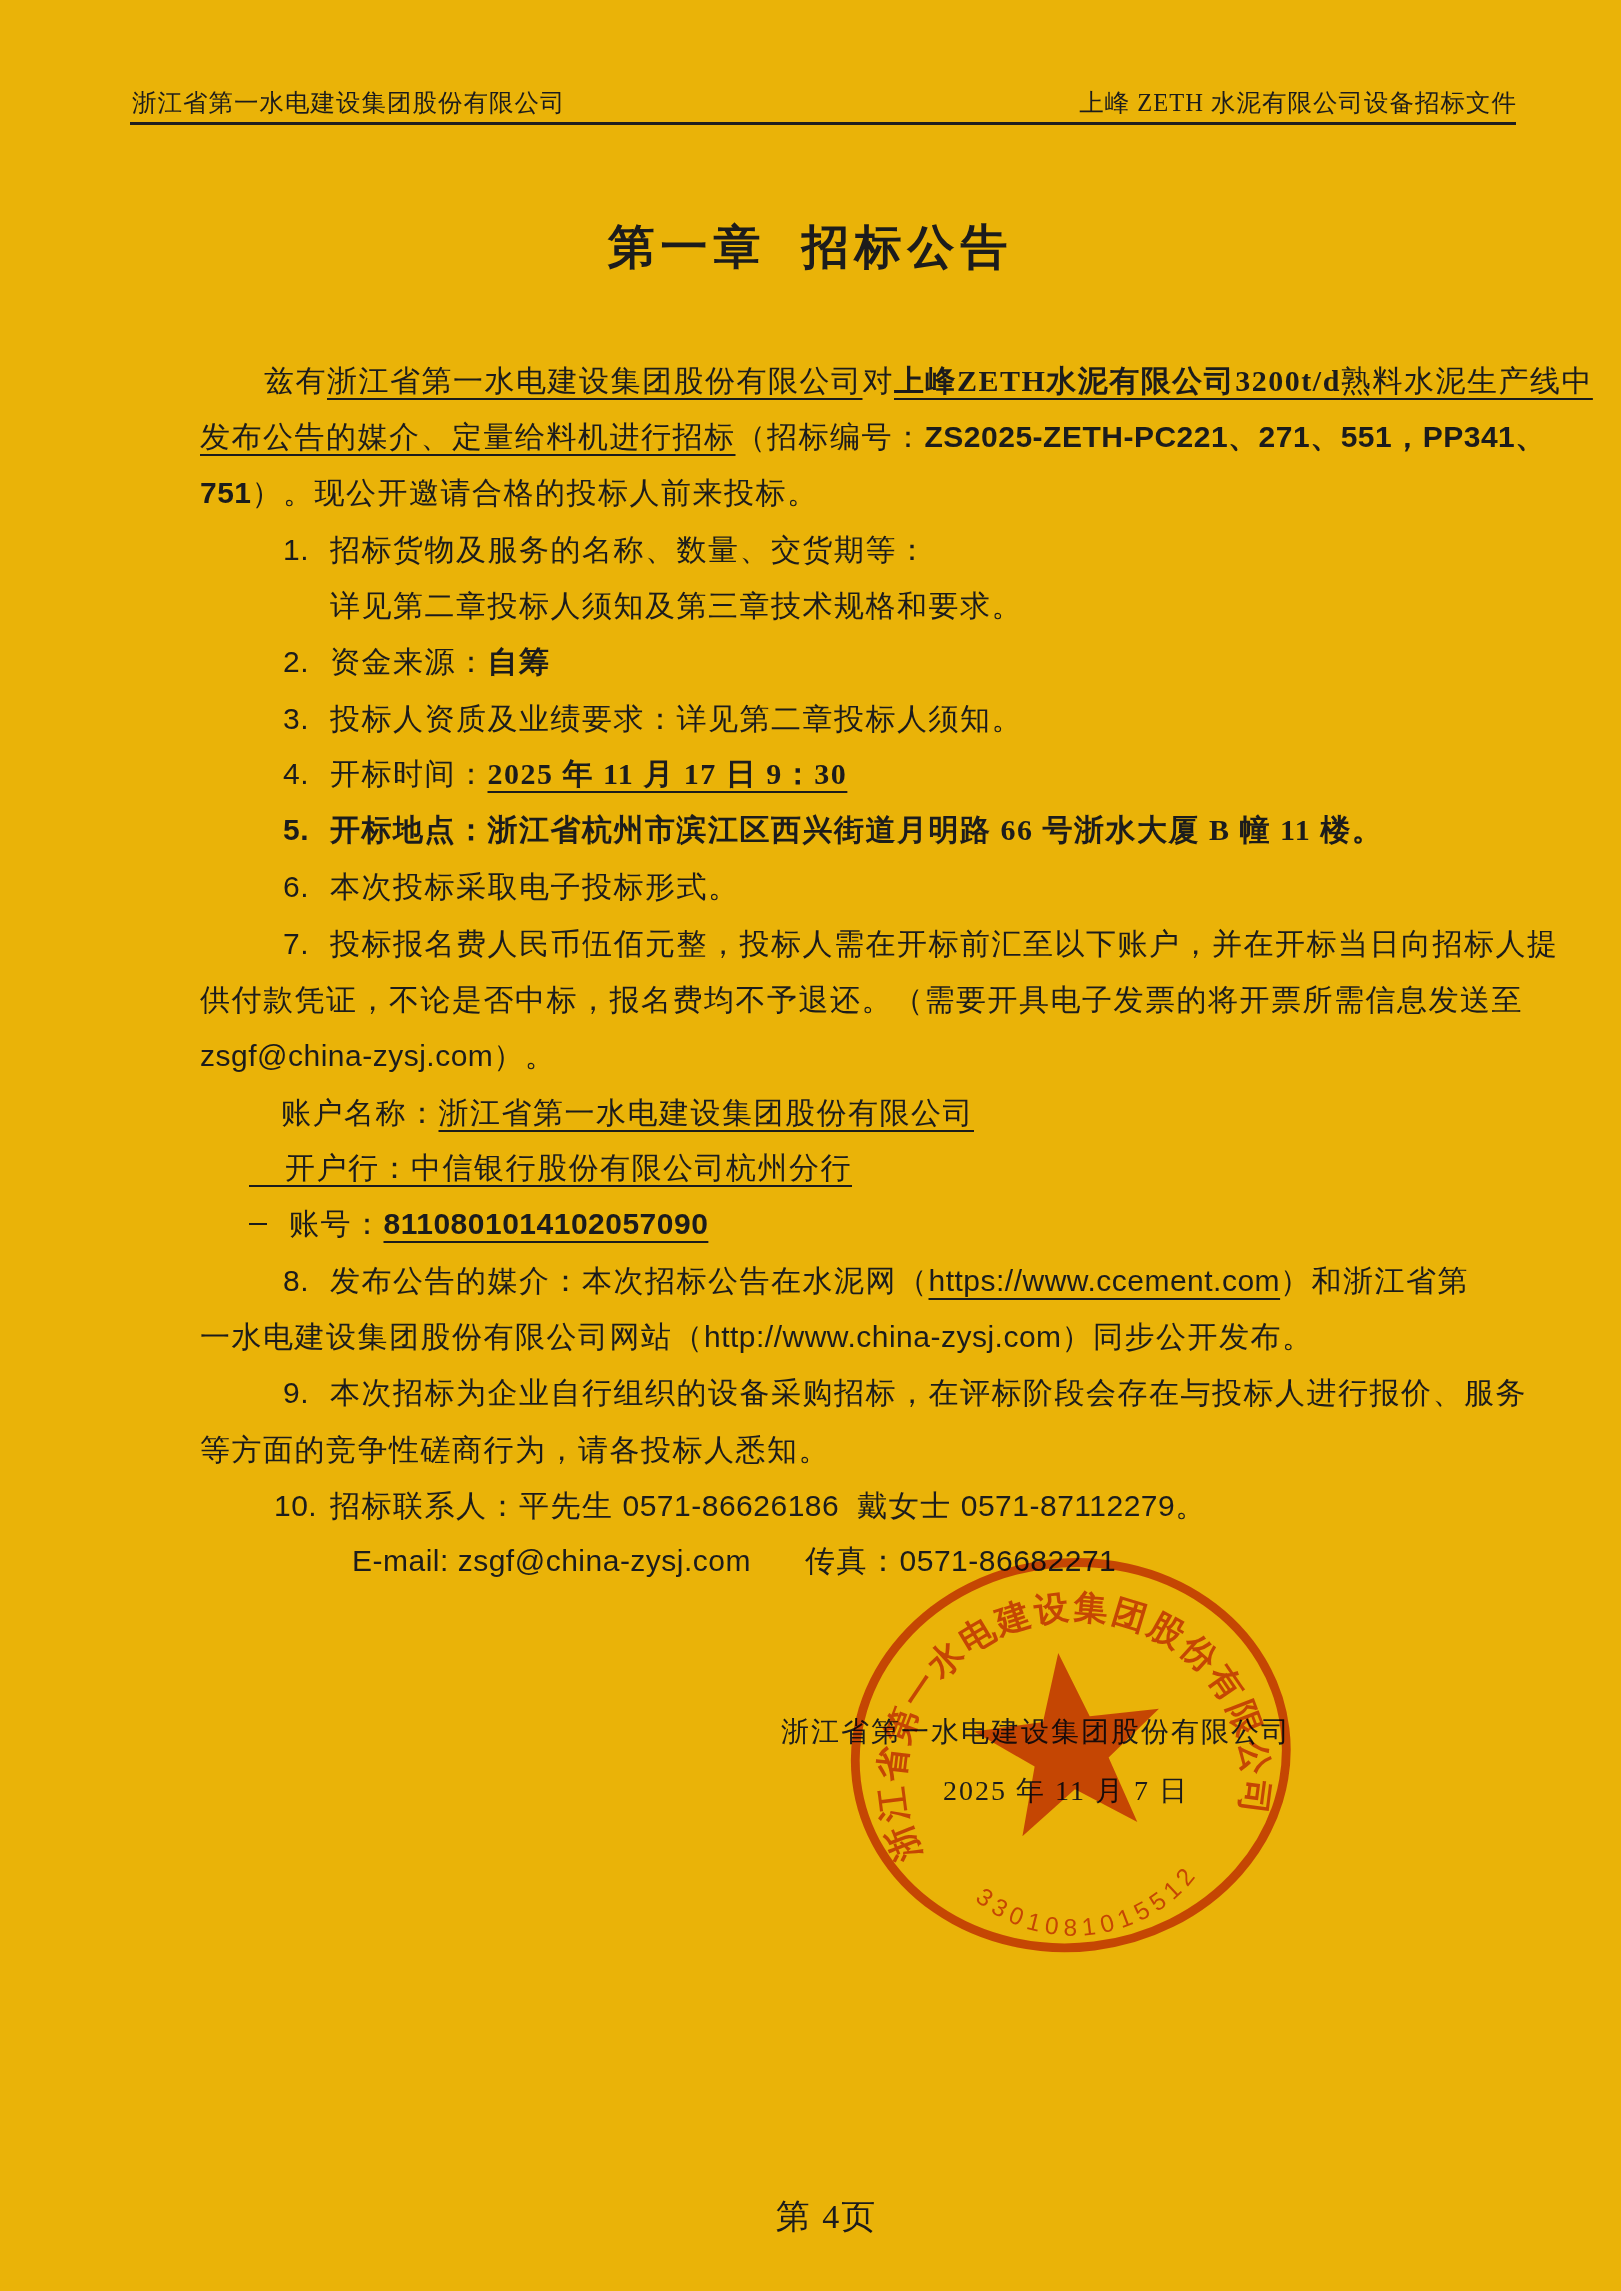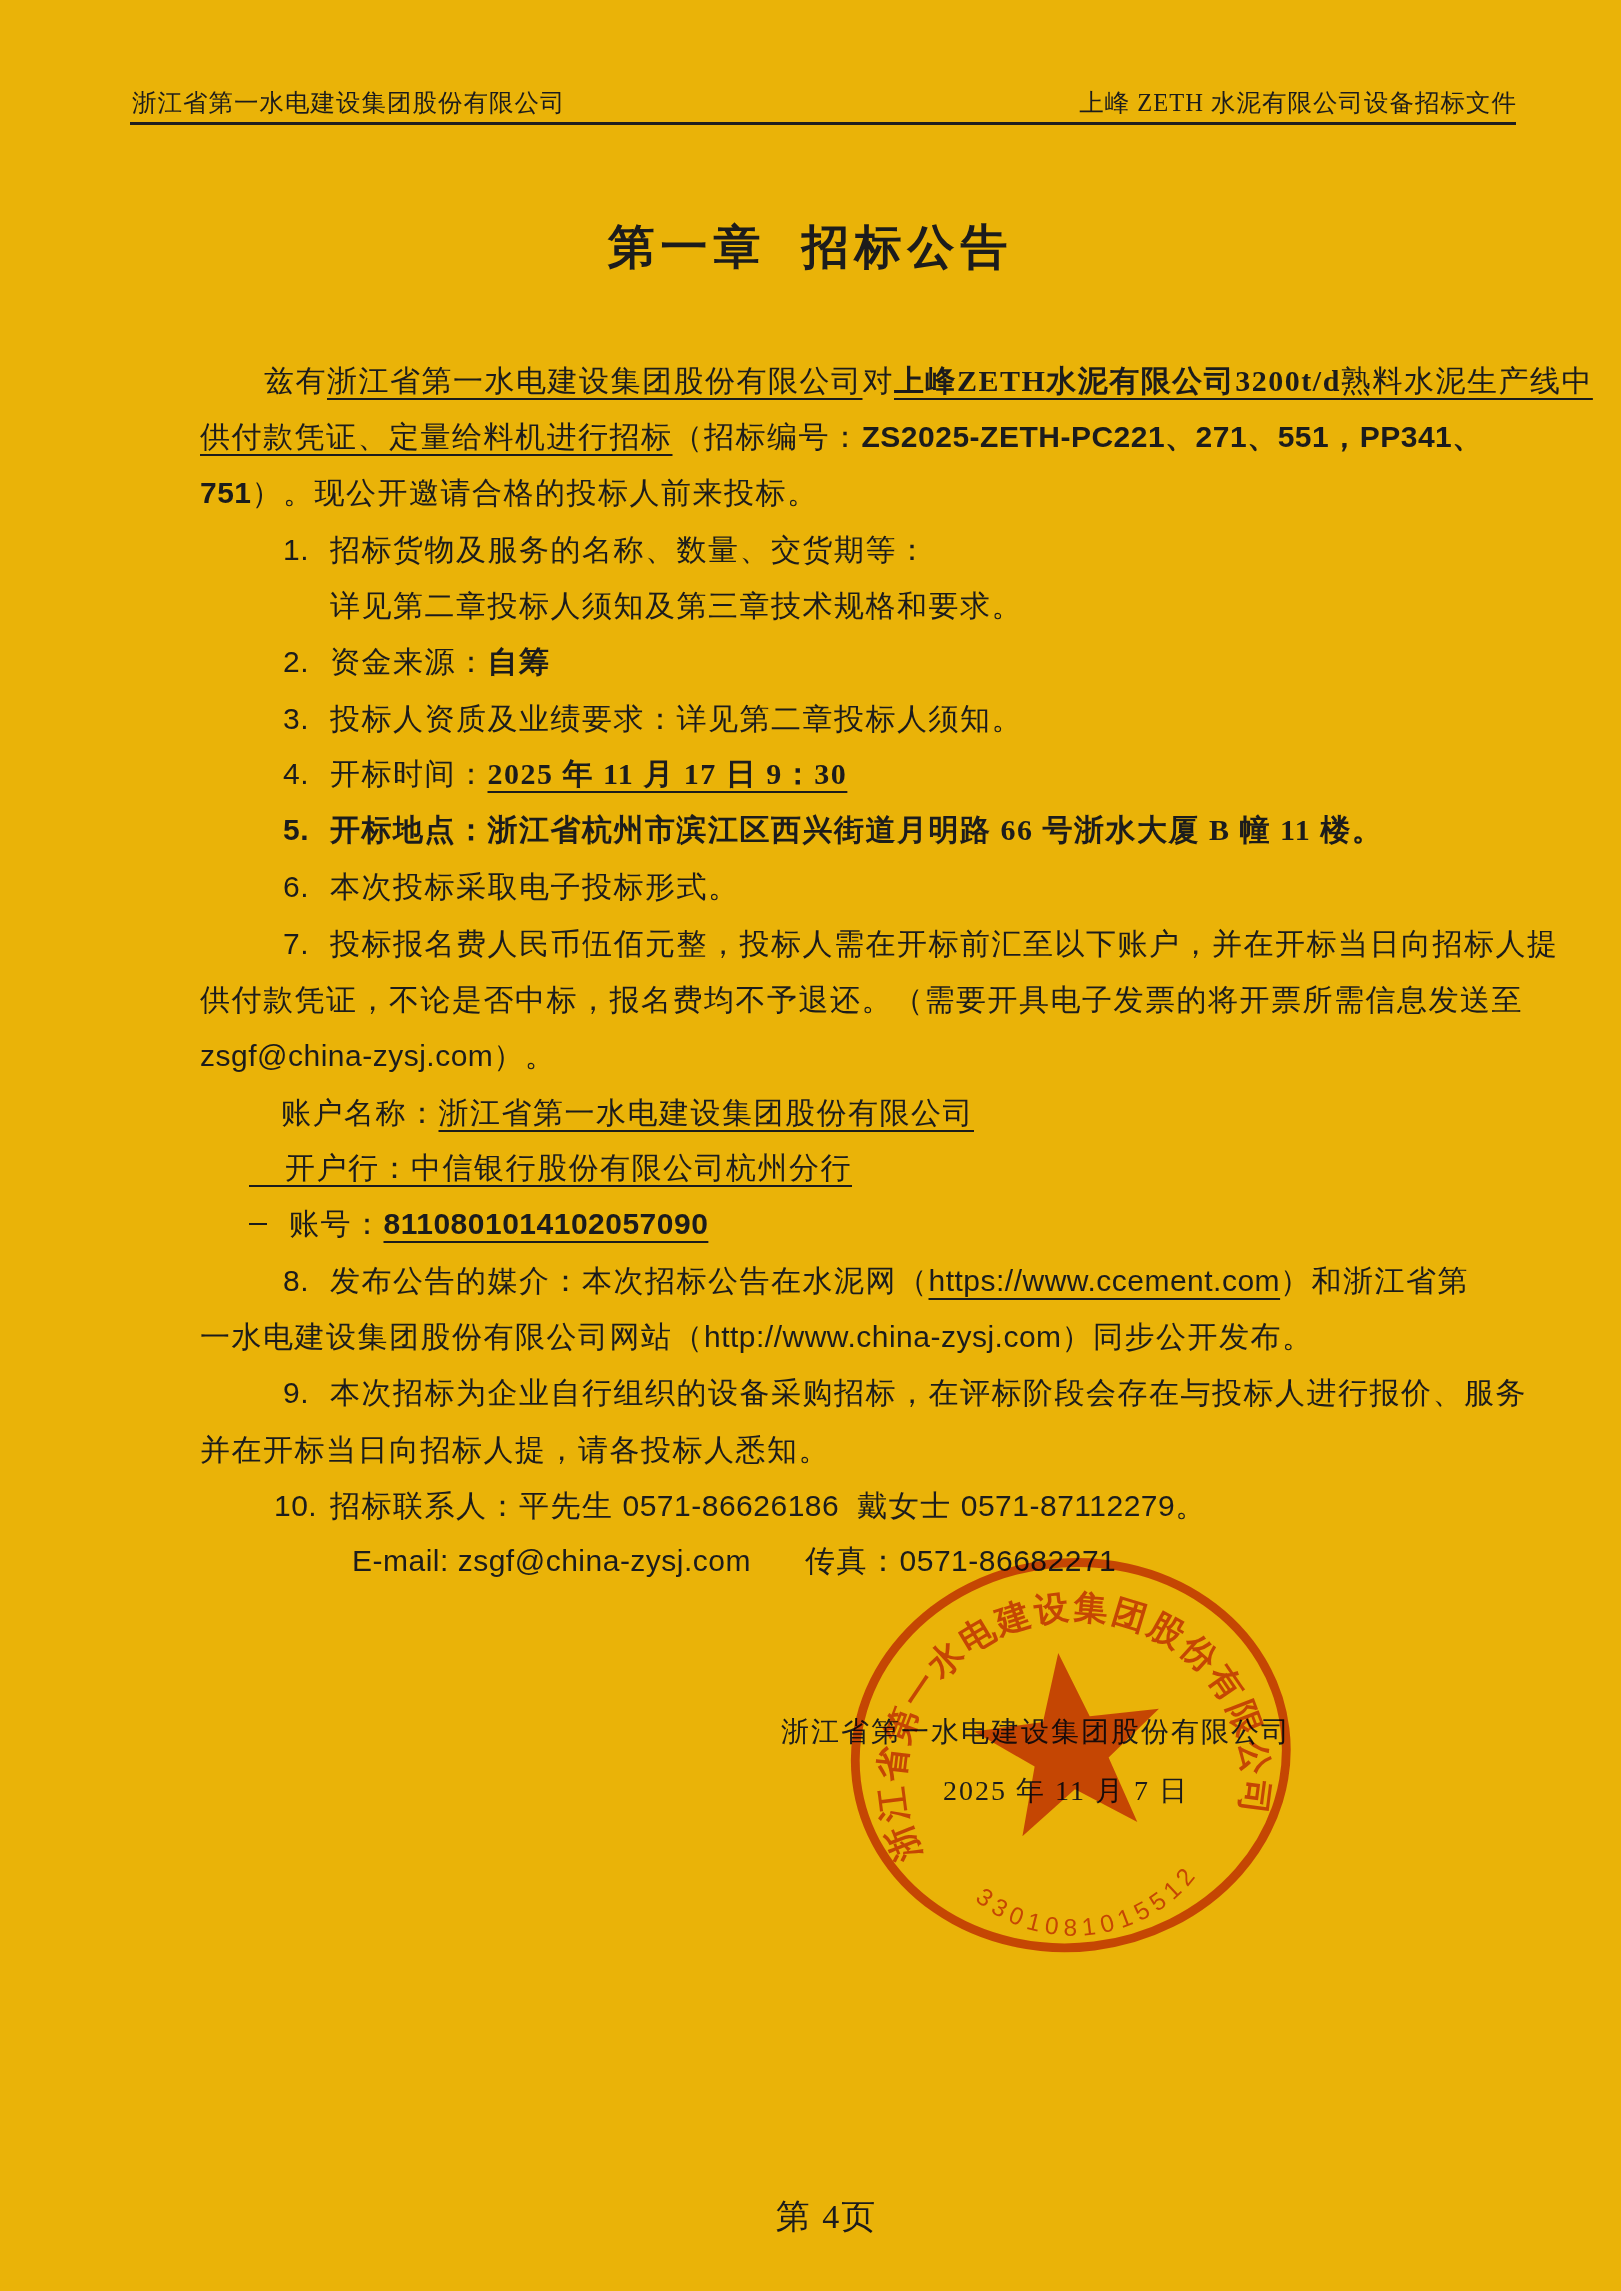--- a/index.html
+++ b/index.html
@@ -30,21 +30,21 @@
   <div class="hdr" style="left:132px;">浙江省第一水电建设集团股份有限公司</div>
   <div class="hdr" style="right:104px;">上峰 ZETH 水泥有限公司设备招标文件</div>
   <div class="rule"></div>
 
   <div class="title">第一章  招标公告</div>
 
   <div class="line" style="left:228px;top:327px;">
     <span>兹有</span><span class="u">浙江省第一水电建设集团股份有限公司</span><span>对</span><span class="u b">上峰ZETH水泥有限公司3200t/d</span><span class="u">熟料水泥生产线中</span>
   </div>
   <div class="line" style="left:164px;top:383px;">
-    <span class="u">供付款凭证、定量给料机进行招标</span><span>（招标编号：</span><span class="b lat">ZS2025-ZETH-PC221、271、551，PP341、</span>
+    <span class="u">发布公告的媒介、定量给料机进行招标</span><span>（招标编号：</span><span class="b lat">ZS2025-ZETH-PC221、271、551，PP341、</span>
   </div>
   <div class="line" style="left:164px;top:439px;">
     <span class="b lat">751</span><span>）。现公开邀请合格的投标人前来投标。</span>
   </div>
 
   <div class="line" style="left:247px;top:496px;">
     <span class="num lat">1.</span><span>招标货物及服务的名称、数量、交货期等：</span>
   </div>
   <div class="line" style="left:294px;top:552px;">
     <span>详见第二章投标人须知及第三章技术规格和要求。</span>
@@ -87,21 +87,21 @@
   <div class="line" style="left:247px;top:1227px;">
     <span class="num lat">8.</span><span>发布公告的媒介：本次招标公告在水泥网（</span><span class="u lat">https://www.ccement.com</span><span>）和浙江省第</span>
   </div>
   <div class="line" style="left:164px;top:1283px;">
     <span>一水电建设集团股份有限公司网站（</span><span class="lat">http://www.china-zysj.com</span><span>）同步公开发布。</span>
   </div>
   <div class="line" style="left:247px;top:1339px;">
     <span class="num lat">9.</span><span>本次招标为企业自行组织的设备采购招标，在评标阶段会存在与投标人进行报价、服务</span>
   </div>
   <div class="line" style="left:164px;top:1396px;">
-    <span>并在开标当日向招标人提，请各投标人悉知。</span>
+    <span>等方面的竞争性磋商行为，请各投标人悉知。</span>
   </div>
   <div class="line" style="left:238px;top:1452px;">
     <span class="num10 lat">10.</span><span>招标联系人：平先生 </span><span class="lat">0571-86626186</span><span>  戴女士 </span><span class="lat">0571-87112279</span><span>。</span>
   </div>
   <div class="line" style="left:316px;top:1507px;">
     <span class="lat">E-mail: </span><span class="lat">zsgf@china-zysj.com</span><span class="gap"></span><span>传真：</span><span class="lat">0571-86682271</span>
   </div>
 
   <div class="sig" style="left:781px;top:1713px;">浙江省第一水电建设集团股份有限公司</div>
   <div class="sig" style="left:943px;top:1772px;">2025 年 11 月 7 日</div>

